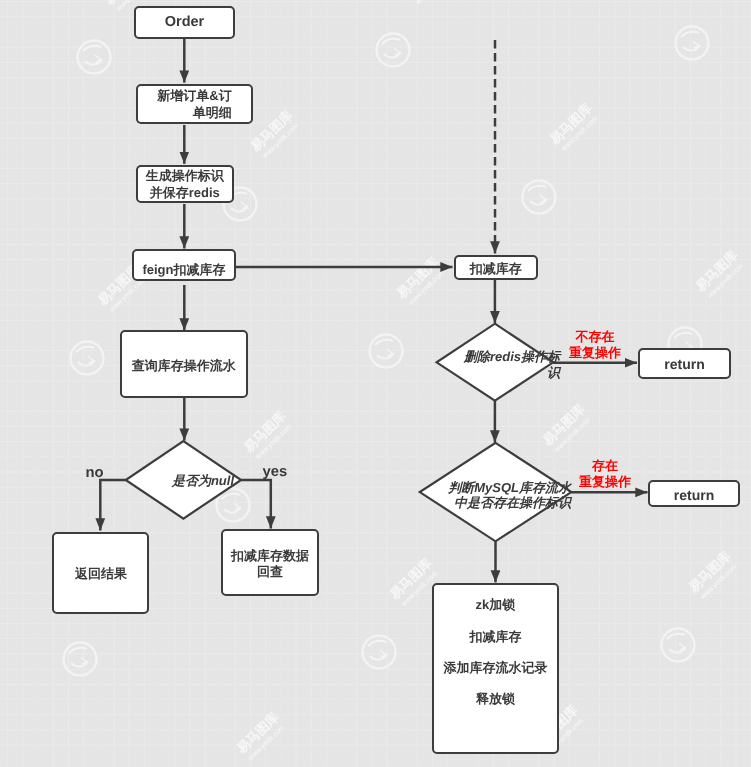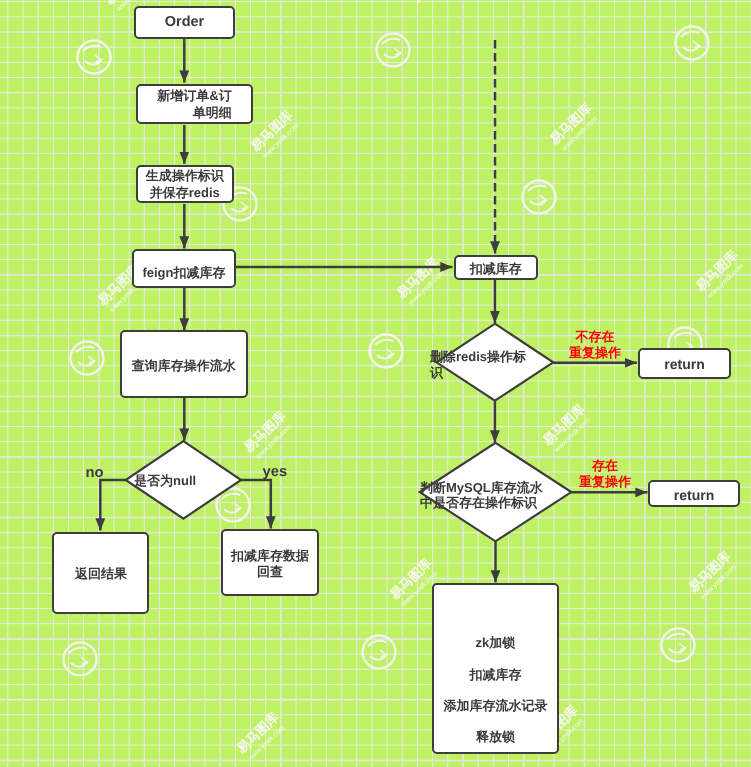--- a/index.html
+++ b/index.html
@@ -3,40 +3,40 @@
 <meta charset="utf-8">
 <title>Flowchart</title>
 <style>
   html,body{margin:0;padding:0;}
   body{
     width:751px;height:767px;overflow:hidden;background:#ffffff;
     font-family:"Liberation Sans",sans-serif;
     -webkit-font-smoothing:antialiased;
     text-rendering:geometricPrecision;
   }
-  #canvas{position:relative;width:751px;height:767px;overflow:hidden;background:#bef264;}
+  #canvas{position:relative;width:751px;height:767px;overflow:hidden;background:#e5e5e5;}
   #canvas{will-change:transform;}
   .node,.lbl,.redlbl,.dtext{-webkit-font-smoothing:antialiased;}
   .grid{position:absolute;inset:0;
     background-image:
       linear-gradient(to right, #e4e4e4 1px, transparent 1px),
       linear-gradient(to bottom, #e4e4e4 1px, transparent 1px),
       linear-gradient(to right, #ebebeb 1px, transparent 1px),
       linear-gradient(to bottom, #ebebeb 1px, transparent 1px);
     background-size:60.74px 60.74px, 60.74px 60.74px, 15.185px 15.185px, 15.185px 15.185px;
     background-position:37.6px 31.6px, 37.6px 31.6px, 7.3px 1.2px, 7.3px 1.2px;
   }
   svg.layer{position:absolute;left:0;top:0;width:751px;height:767px;}
   .node{position:absolute;box-sizing:border-box;background:#fff;border:2px solid #3d3d3d;
         display:flex;align-items:center;justify-content:center;text-align:center;
         color:#3a3a3a;font-weight:bold;line-height:1.27;}
   .rounded{border-radius:5px;}
   .lbl{position:absolute;font-weight:bold;color:#3a3a3a;white-space:nowrap;}
   .redlbl{position:absolute;font-weight:bold;color:#ff0000;text-align:center;line-height:1.25;white-space:nowrap;}
-  .dtext{position:absolute;text-align:left;font-weight:bold;color:#3a3a3a;line-height:1.23;white-space:nowrap;}
+  .dtext{position:absolute;text-align:right;font-weight:bold;color:#3a3a3a;line-height:1.23;white-space:nowrap;font-style:italic;}
 </style>
 </head>
 <body>
 
 <div id="canvas">
   <div class="grid"></div>
 
   <svg class="layer" viewBox="0 0 751 767">
     <defs>
       <g id="wm">
@@ -112,21 +112,21 @@
       <span>新增订单&amp;订</span><br><span>单明细</span>
     </span>
   </div>
 
   <div class="node rounded" style="left:136px;top:165px;width:97.5px;height:38.2px;font-size:13px;padding-top:1.5px;box-sizing:border-box;">
     <span>
       <span>生成操作标识</span><br><span>并保存redis</span>
     </span>
   </div>
 
-  <div class="node rounded" style="left:132.3px;top:248.7px;width:103.3px;height:39px;font-size:13px;padding-top:11px;box-sizing:border-box;">
+  <div class="node rounded" style="left:132.3px;top:248.7px;width:103.3px;height:32px;font-size:13px;padding-top:11px;box-sizing:border-box;">
     <span>feign扣减库存</span>
   </div>
 
   <div class="node rounded" style="left:119.7px;top:330.3px;width:128.1px;height:67.5px;font-size:13px;padding-top:4px;box-sizing:border-box;">
     <span>查询库存操作流水</span>
   </div>
 
   <div class="node rounded" style="left:52.4px;top:531.8px;width:97.1px;height:82px;font-size:13px;padding-top:2px;box-sizing:border-box;">
     <span>返回结果</span>
   </div>
@@ -143,21 +143,21 @@
   </div>
 
   <div class="node rounded" style="left:638px;top:347.5px;width:93px;height:31px;font-size:14px;padding-top:4px;box-sizing:border-box;">
     <span>return</span>
   </div>
 
   <div class="node rounded" style="left:648px;top:480px;width:92px;height:26.5px;font-size:14px;padding-top:5px;box-sizing:border-box;">
     <span>return</span>
   </div>
 
-  <div class="node rounded" style="left:431.9px;top:582.9px;width:127px;height:171.3px;font-size:13px;flex-direction:column;justify-content:flex-end;line-height:31.2px;padding-top:4.5px;box-sizing:border-box;">
+  <div class="node rounded" style="left:431.9px;top:582.9px;width:127px;height:171.3px;font-size:13px;flex-direction:column;justify-content:flex-start;line-height:31.2px;padding-top:4.5px;box-sizing:border-box;">
     <span>zk加锁</span>
     <span>扣减库存</span>
     <span>添加库存流水记录</span>
     <span>释放锁</span>
   </div>
 
   <svg class="layer" viewBox="0 0 751 767">
     <polygon points="183.4,441.1 241.1,480 183.4,518.6 125.7,480" fill="#ffffff" stroke="#3d3d3d" stroke-width="2.2"></polygon>
     <polygon points="494.9,323.7 553.2,362.3 494.9,400.7 436.6,362.3" fill="#ffffff" stroke="#3d3d3d" stroke-width="2.2"></polygon>
     <polygon points="495.5,442.8 571.3,492.1 495.5,541.3 419.8,492.1" fill="#ffffff" stroke="#3d3d3d" stroke-width="2.2"></polygon>

